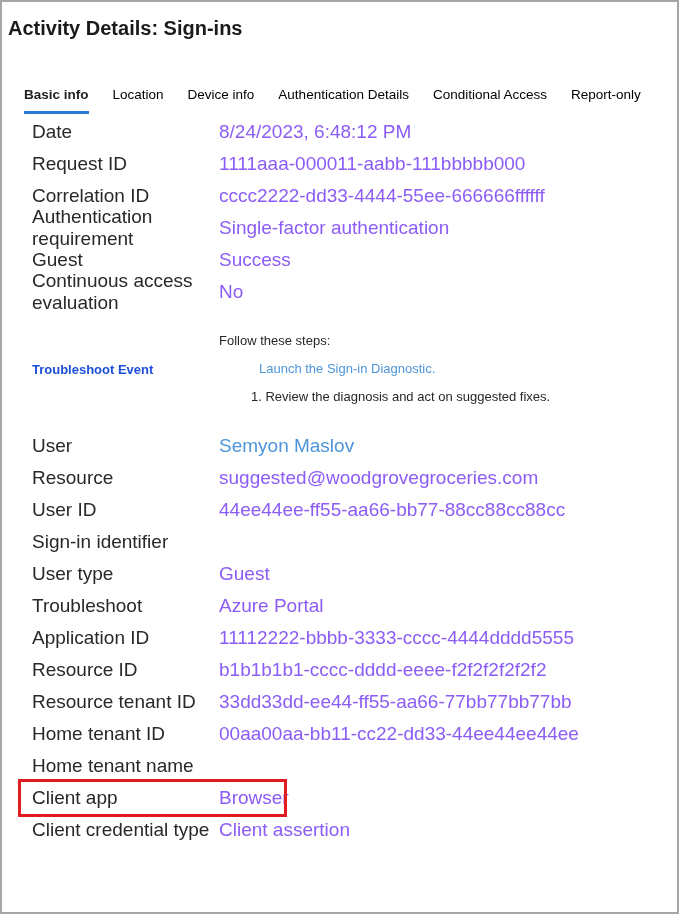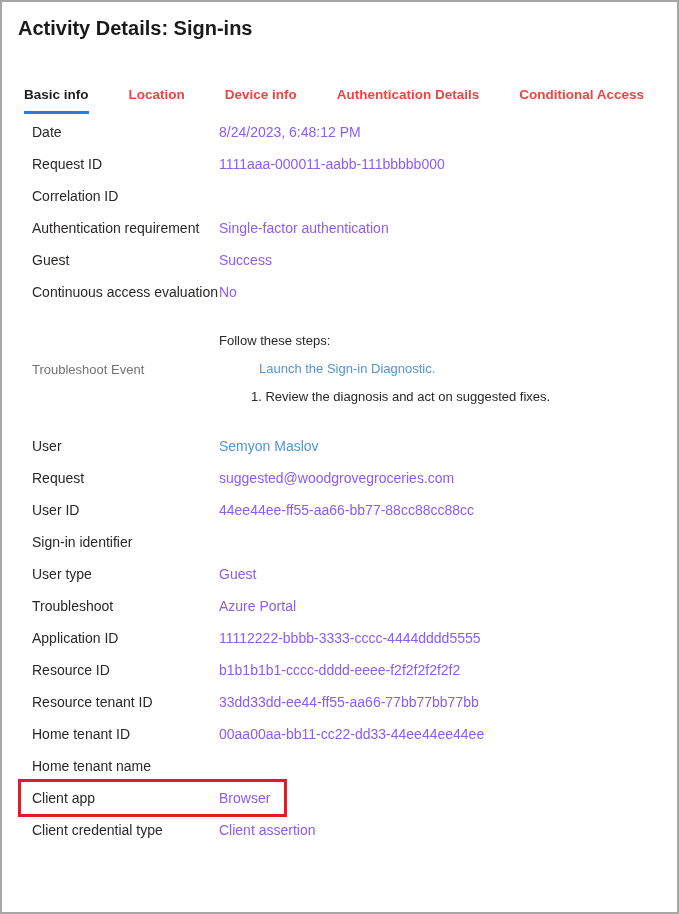--- a/index.html
+++ b/index.html
@@ -10,60 +10,59 @@
   }
   .panel {
     width: 679px;
     height: 914px;
     border: 2px solid #a6a6a6;
     background: #ffffff;
     overflow: hidden;
     position: relative;
   }
   .page-title {
-    margin: 13px 0 0 16px;
+    margin: 13px 0 0 6px;
     font-size: 20px;
     line-height: 27px;
     font-weight: bold;
     color: #1a1a1a;
   }
   
   .tab-bar {
     display: flex;
     align-items: flex-end;
-    gap: 40px;
+    gap: 24px;
     margin: 45px 0 0 22px;
   }
   .tab {
     background: none;
     border: none;
     font-family: inherit;
     font-size: 13.5px;
     line-height: 16px;
-    color: #ef4444;
+    color: #000000;
     padding: 0 0 8px 0;
     border-bottom: 3px solid transparent;
     cursor: pointer;
     white-space: nowrap;
-    font-weight: bold;
   }
   .tab.active {
     font-weight: bold;
     color: #201f1e;
     border-bottom-color: var(--accent, #2b7cd6);
   }
   
   .details-list { margin-top: 2px; }
   .row {
     display: flex;
     align-items: center;
     height: 32px;
     padding-left: 30px;
     position: relative;
-    font-size: 14px;
+    font-size: 19px;
   }
   .row-label {
     width: 187px;
     flex: 0 0 187px;
     color: #292827;
   }
   .row-value { color: #8b5cf6; }
   .value-link, .ts-link {
     color: var(--link, #4e95d9);
     text-decoration: none;
@@ -83,21 +82,22 @@
   .ts-block {
     display: flex;
     margin: 19px 0 19px 0;
     padding-left: 30px;
     font-size: 13px;
   }
   .ts-label {
     width: 187px;
     flex: 0 0 187px;
     align-self: center;
-    color: #737373;
+    color: #1d4ed8;
+    font-weight: bold;
   }
   .ts-body { }
   .ts-line { line-height: 28px; }
   .ts-link-line { padding-left: 40px; }
   .ts-step-line { padding-left: 32px; }
 </style>
 </head>
 <body>
 
 <div class="panel">
@@ -116,20 +116,21 @@
       <div class="row">
         <div class="row-label">Date</div>
         <div class="row-value">8/24/2023, 6:48:12 PM</div>
       </div>
       <div class="row">
         <div class="row-label">Request ID</div>
         <div class="row-value">1111aaa-000011-aabb-111bbbbb000</div>
       </div>
       <div class="row">
         <div class="row-label">Correlation ID</div>
+        <div class="row-value">cccc2222-dd33-4444-55ee-666666ffffff</div>
       </div>
       <div class="row">
         <div class="row-label">Authentication requirement</div>
         <div class="row-value">Single-factor authentication</div>
       </div>
       <div class="row">
         <div class="row-label">Guest</div>
         <div class="row-value">Success</div>
       </div>
       <div class="row">
@@ -142,21 +143,21 @@
           <div class="ts-line">Follow these steps:</div>
           <div class="ts-line ts-link-line"><a class="ts-link">Launch the Sign-in Diagnostic.</a></div>
           <div class="ts-line ts-step-line">1. Review the diagnosis and act on suggested fixes.</div>
         </div>
       </div>
       <div class="row">
         <div class="row-label">User</div>
         <a class="row-value value-link">Semyon Maslov</a>
       </div>
       <div class="row">
-        <div class="row-label">Request</div>
+        <div class="row-label">Resource</div>
         <div class="row-value">suggested@woodgrovegroceries.com</div>
       </div>
       <div class="row">
         <div class="row-label">User ID</div>
         <div class="row-value">44ee44ee-ff55-aa66-bb77-88cc88cc88cc</div>
       </div>
       <div class="row">
         <div class="row-label">Sign-in identifier</div>
         <div class="row-value"></div>
       </div>

